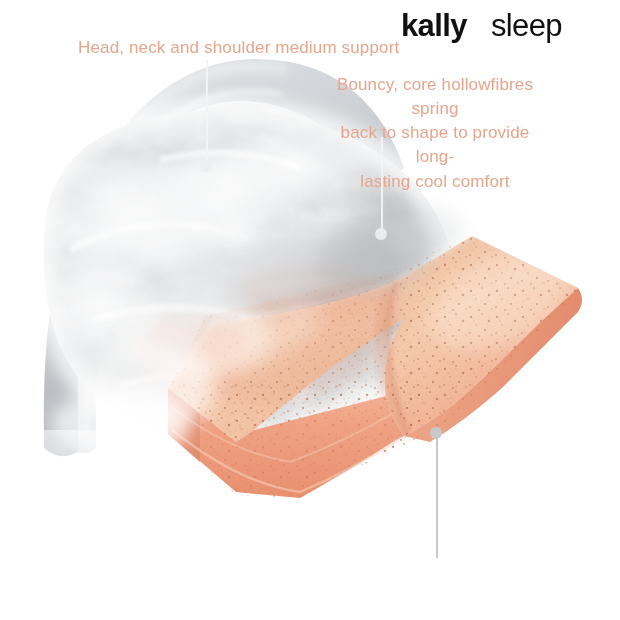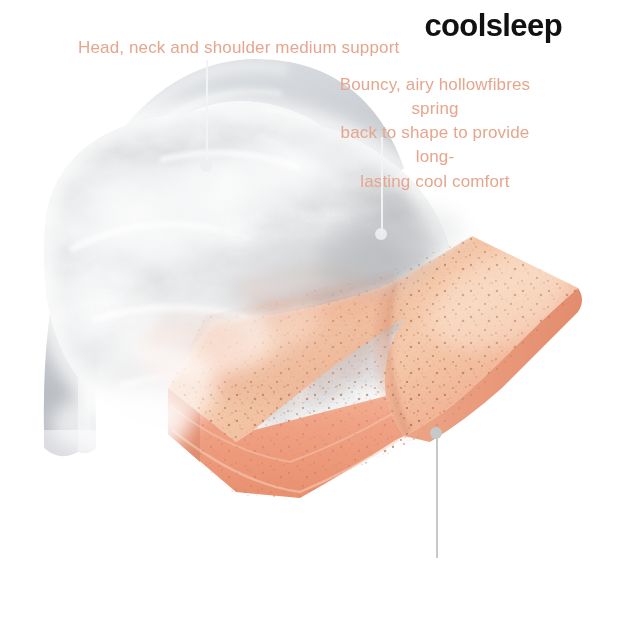--- a/index.html
+++ b/index.html
@@ -27,21 +27,21 @@
     top: 10px;
     right: 58px;
     font-size: 31px;
     letter-spacing: -0.6px;
     line-height: 1;
     color: #111111;
     white-space: nowrap;
     user-select: none;
   }
   .logo .mark-bold { font-weight: 700; }
-  .logo .mark-light { font-weight: 700; }
+  .logo .mark-light { font-weight: 400; margin-left: 24px; }
 
   
   .annotation {
     position: absolute;
     color: #e6a68d;
     font-size: 17px;
     line-height: 1.42;
     letter-spacing: 0.15px;
     white-space: pre-line;
     user-select: none;
@@ -371,28 +371,28 @@
         <ellipse cx="120" cy="424" rx="70" ry="34" fill="#ffffff" opacity=".7" filter="url(#fBlurMd)"></ellipse>
         <ellipse cx="420" cy="232" rx="44" ry="26" fill="#cfd1d4" opacity=".30" filter="url(#fBlurMd)"></ellipse>
       </g>
 
       <rect x="0" y="0" width="40" height="620" fill="#ffffff"></rect>
       <rect x="0" y="0" width="620" height="30" fill="#ffffff" opacity=".0"></rect>
     </svg>
   </div>
 
   <div class="logo">
-    <span class="mark-bold">cool</span><span class="mark-light">sleep</span>
+    <span class="mark-bold">kally</span><span class="mark-light">sleep</span>
   </div>
 
   <div class="annotation ann-top-left">Head, neck and shoulder medium support</div>
   <div class="leader softwhite" style="left:206px; top:60px; height:106px;"></div>
   <div class="dot pale" style="left:200px; top:160px;"></div>
 
-  <div class="annotation ann-top-right">Bouncy, airy hollowfibres spring
+  <div class="annotation ann-top-right">Bouncy, core hollowfibres spring
 back to shape to provide long-
 lasting cool comfort</div>
   <div class="leader softwhite" style="left:381px; top:137px; height:97px;"></div>
   <div class="dot pale" style="left:375px; top:228px;"></div>
 
   <div class="leader gray" style="left:436px; top:433px; height:125px;"></div>
   <div class="dot gray" style="left:430px; top:427px;"></div>
 
 </div>
 

